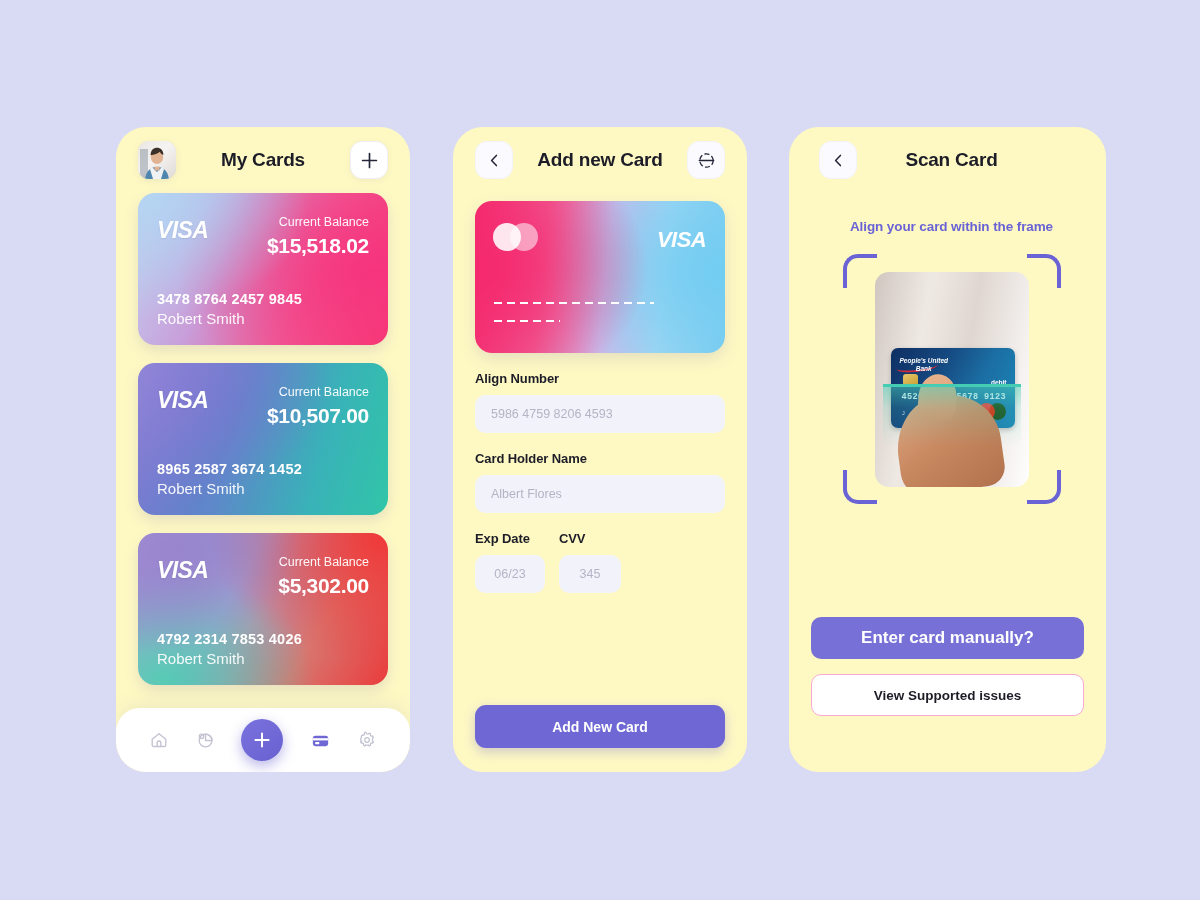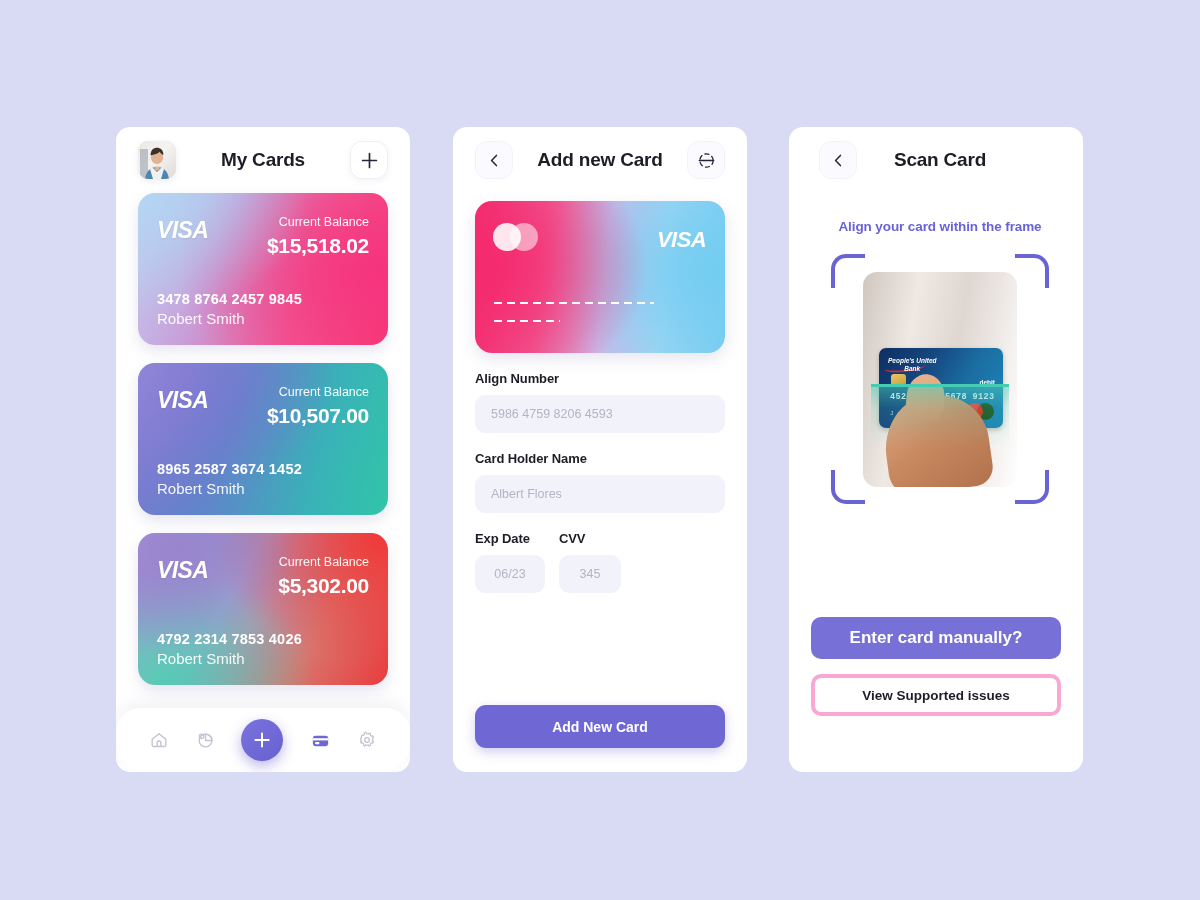--- a/index.html
+++ b/index.html
@@ -7,27 +7,27 @@
     width: 1200px; height: 900px;
     background: #d9daf3;
     font-family: "Liberation Sans", sans-serif;
     overflow: hidden;
   }
   .stage { position: relative; width: 1200px; height: 900px; }
 
   
   .phone {
     position: absolute;
-    background: #ffffff;
-    border-radius: 14px;
+    background: #fef9c3;
+    border-radius: 30px;
     overflow: hidden;
   }
   #phone-1 { left: 116px; top: 127px; width: 294px; height: 645px; }
   #phone-2 { left: 453px; top: 127px; width: 294px; height: 645px; }
-  #phone-3 { left: 789px; top: 127px; width: 294px; height: 645px; padding-left: 8px; }
+  #phone-3 { left: 789px; top: 127px; width: 317px; height: 645px; padding-left: 8px; }
 
   
   .hdr {
     position: relative;
     height: 66px;
     display: flex; align-items: center;
     padding: 0 22px;
   }
   .hdr-title {
     position: absolute; left: 0; right: 0; text-align: center;
@@ -274,21 +274,21 @@
 
   .scan-actions { position: absolute; left: 22px; right: 22px; bottom: 56px; }
   .btn-solid {
     width: 100%; height: 42px; border-radius: 10px; border: none;
     background: #7770d6; color: #fff; font-size: 17px; font-weight: 700;
     font-family: "Liberation Sans", sans-serif; cursor: pointer;
     margin-bottom: 15px;
   }
   .btn-outline {
     width: 100%; height: 42px; border-radius: 10px;
-    background: #fff; border: 4px solid #f9a8d4;
+    background: #fff; border: 1px solid #f9a8d4;
     color: #1d1d28; font-size: 13.5px; font-weight: 700;
     font-family: "Liberation Sans", sans-serif; cursor: pointer;
   }
 </style>
 </head>
 <body>
 
 <div class="stage">
 
   <div class="phone" id="phone-1">

